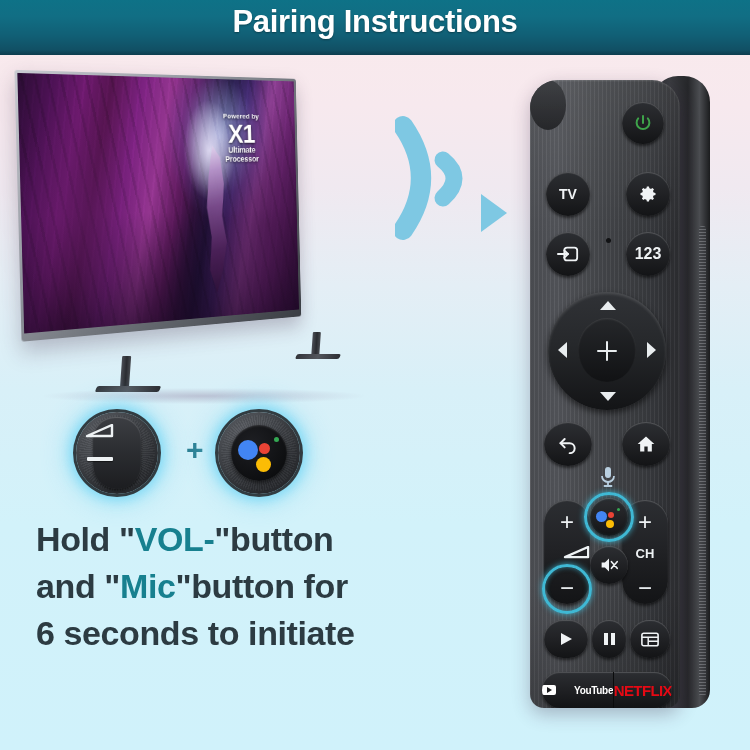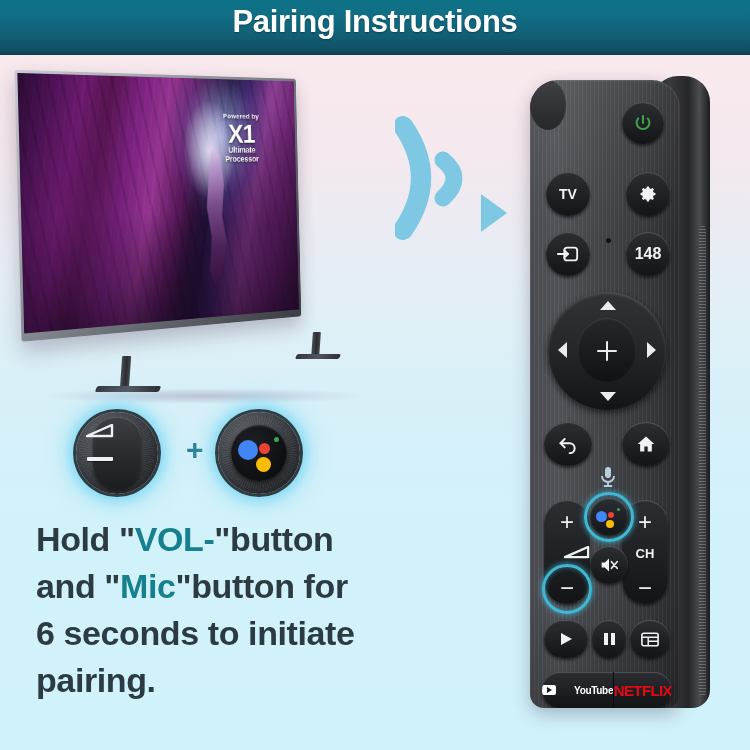--- a/index.html
+++ b/index.html
@@ -421,21 +421,20 @@
         <span class="gdot yel"></span>
         <span class="gdot green"></span>
       </div>
     </div>
   </div>
 
   <div id="instructions">
     <div><span>Hold "</span><span class="hl">VOL-</span><span>"button</span></div>
     <div><span>and "</span><span class="hl">Mic</span><span>"button for</span></div>
     <div>6 seconds to initiate</div>
-    <div>pairing.</div>
   </div>
 
   <div id="remote">
     <div id="remote-side"></div>
     <div id="remote-face">
 
       <div id="btn-power" class="rb round">
         <svg width="20" height="20" viewBox="0 0 20 20">
           <path d="M10 3 L10 10" stroke="#3ea34a" stroke-width="2" stroke-linecap="round" fill="none"></path>
           <path d="M5.2 5.4 A6.4 6.4 0 1 0 14.8 5.4" stroke="#3ea34a" stroke-width="2" fill="none" stroke-linecap="round"></path>
@@ -452,21 +451,21 @@
       </div>
 
       <div id="btn-input" class="rb round">
         <svg width="22" height="18" viewBox="0 0 24 18">
           <rect x="8" y="2" width="14" height="14" rx="3" fill="none" stroke="#f0f3f5" stroke-width="2"></rect>
           <path d="M1 9 H12" stroke="#f0f3f5" stroke-width="2" stroke-linecap="round"></path>
           <path d="M8 5 L12 9 L8 13" fill="none" stroke="#f0f3f5" stroke-width="2" stroke-linecap="round" stroke-linejoin="round"></path>
         </svg>
       </div>
 
-      <div id="btn-123" class="rb round">148</div>
+      <div id="btn-123" class="rb round">123</div>
       <div id="mic-hole"></div>
 
       <div id="dpad">
         <span class="arrow up"></span>
         <span class="arrow down"></span>
         <span class="arrow left"></span>
         <span class="arrow right"></span>
         <div id="dpad-center"></div>
         <svg id="ok-cross" viewBox="0 0 22 22">
           <path d="M11 2 V20 M2 11 H20" stroke="#e9edef" stroke-width="2" stroke-linecap="round"></path>

